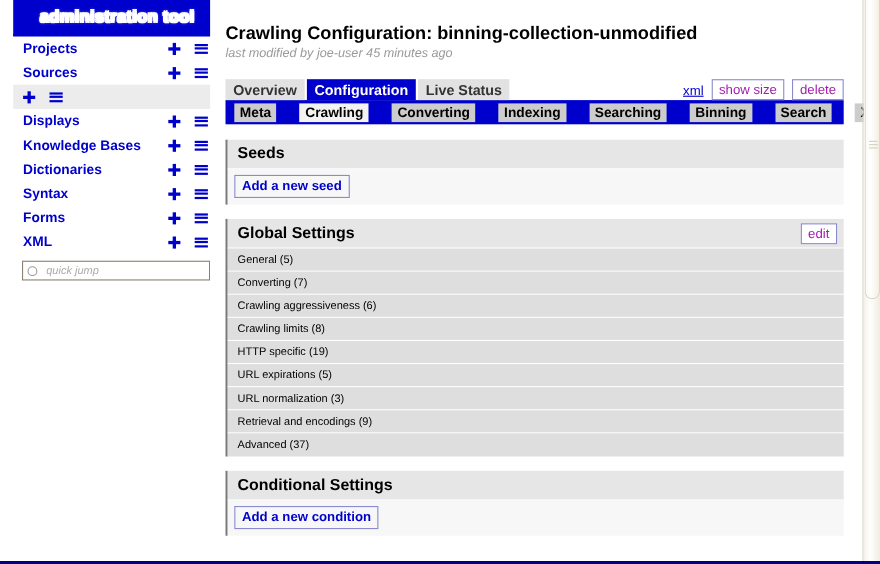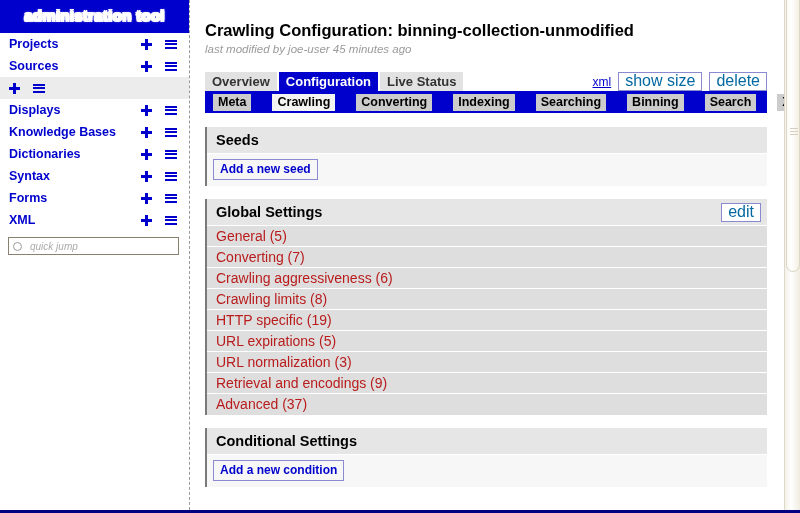--- a/index.html
+++ b/index.html
@@ -15,21 +15,21 @@
     position: relative;
     width: 800px; height: 513px;
     background: #ffffff;
     border-bottom: 3px solid #000080;
     overflow: hidden;
   }
 
   
   #sidebar {
     position: absolute;
-    left: 0; top: 0;
+    left: 12px; top: 0;
     width: 190px; height: 510px;
     background: #ffffff;
     border-right: 1px dashed #999;
   }
   #sidebar-header {
     height: 33px;
     background: #0000cc;
     display: flex;
     align-items: center;
     justify-content: center;
@@ -147,22 +147,22 @@
   .tab-actions {
     position: absolute; right: 0; bottom: 0;
     display: flex; align-items: center; gap: 7px;
   }
   .link-xml {
     font-size: 12px; color: #0000cc;
     text-decoration: underline;
     font-weight: normal; cursor: pointer;
   }
   .btn-outline {
-    font-size: 16px;
-    color: #0369a1;
+    font-size: 12px;
+    color: #a21caf;
     background: #ffffff;
     border: 1px solid #8a8ad0;
     padding: 1px 6px 2px 6px;
     cursor: pointer;
     font-family: "Liberation Sans", sans-serif;
     line-height: 14px;
   }
 
   
   #subtabbar {
@@ -218,22 +218,22 @@
     border: 1px solid #8a8ad0;
     padding: 2px 6px 3px 6px;
     cursor: pointer;
     font-family: Liberation Sans, sans-serif;
   }
   .settings-list { list-style: none; margin: 0; padding: 0; }
   .settings-item {
     background: #dedede;
     height: 21px;
     line-height: 21px;
-    font-size: 14px;
-    color: #b91c1c;
+    font-size: 10px;
+    color: #000000;
     padding-left: 9px;
     border-bottom: 1px solid #ffffff;
     cursor: pointer;
   }
   .settings-item:last-child { border-bottom: none; }
 
   
   #scrollbar {
     position: absolute;
     right: 0; top: 0;

